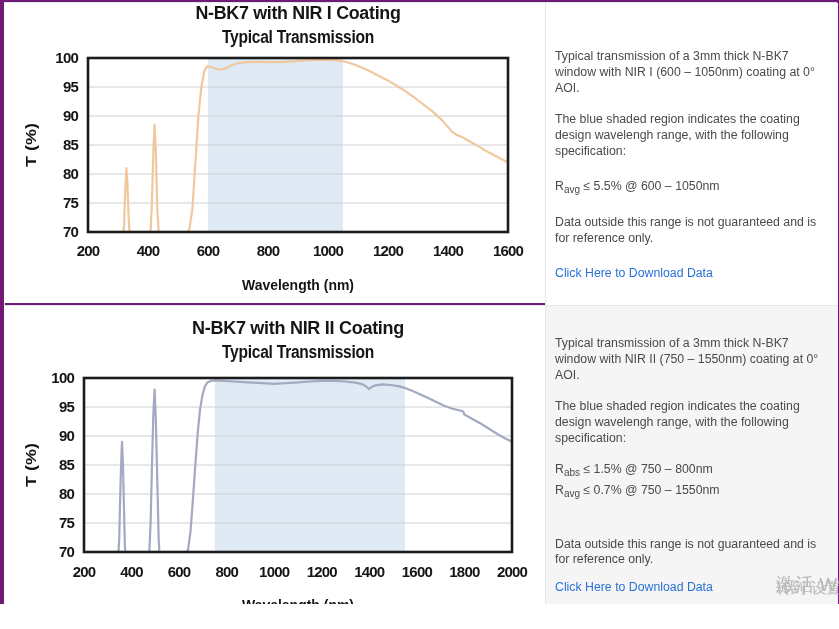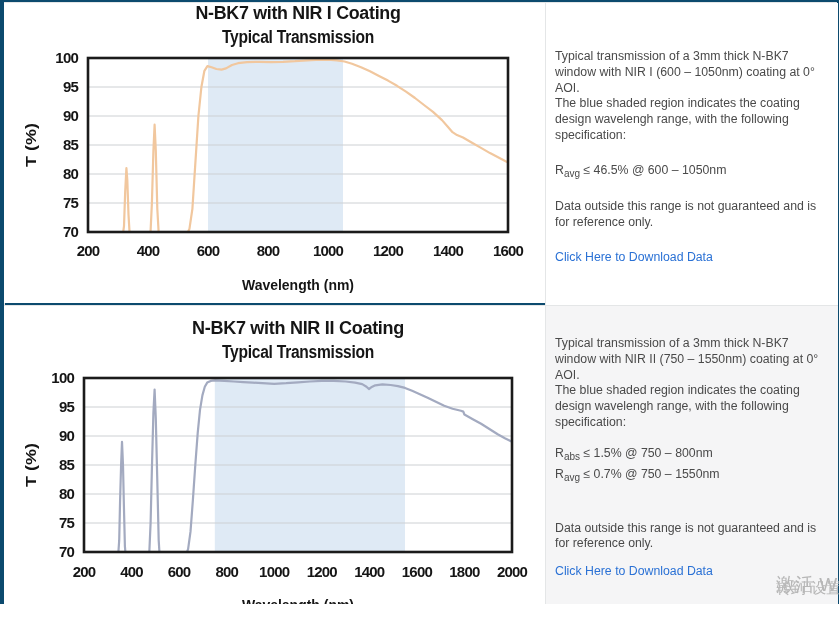--- a/index.html
+++ b/index.html
@@ -1,16 +1,16 @@
 <!DOCTYPE html>
 <html><head>
 <meta charset="utf-8">
 <style>
   html,body{margin:0;padding:0;background:#fff;}
-  .page{position:relative;width:839px;height:604px;background:#0c4a6e;overflow:hidden;
+  .page{position:relative;width:839px;height:604px;background:#701a75;overflow:hidden;
         font-family:"Liberation Sans",sans-serif;}
   
   .frame{position:absolute;left:4px;top:2px;width:833px;height:618px;
          border:1px solid #e4e6e7;box-sizing:border-box;pointer-events:none;}
   .vdiv{position:absolute;left:545px;top:2px;width:1px;height:618px;background:#e4e6e7;}
   .hdiv{position:absolute;left:4px;top:305px;width:834px;height:1px;background:#e4e6e7;}
 
   .chart-cell{position:absolute;left:4px;background:#fff;}
   #chart-wrap-1{top:3px;width:541px;height:300px;}
   #chart-wrap-2{top:305px;width:541px;height:315px;}
@@ -20,21 +20,21 @@
   .ctk{font-family:"Liberation Sans",sans-serif;font-weight:bold;font-size:15px;fill:#151515;text-anchor:middle;letter-spacing:-0.8px;}
   .ctk-r{text-anchor:end;}
 
   .panel{position:absolute;left:546px;width:292px;color:#4a4a4a;
          font-size:12.3px;line-height:15.8px;text-align:left;box-sizing:border-box;padding:0 9px;}
   #panel-1{top:3px;height:302px;background:#fff;}
   #panel-2{top:306px;height:314px;background:#f5f5f6;}
   .panel p{margin:0;white-space:pre-line;}
   .panel .p1{margin-top:46px;}
   #panel-2 .p1{margin-top:30px;}
-  .panel .p2{margin-top:0;}
+  .panel .p2{margin-top:16px;}
   .panel .specs{margin-top:18px;}
   #panel-2 .specs{margin-top:14px;}
   .panel .p4{margin-top:16px;}
   #panel-2 .p4{margin-top:34px;}
   .spec-line{line-height:17.5px;}
   .rsub{font-size:10px;}
   .dl-link{display:block;margin-top:20px;color:#2a71d5;text-decoration:none;cursor:pointer;}
   #panel-2 .dl-link{margin-top:12px;}
 
   .scrollbar{position:absolute;left:0;top:621px;width:839px;height:8px;background:#232220;}
@@ -88,21 +88,21 @@
   </div>
 
   <div class="panel" id="panel-1">
     <p class="p1">Typical transmission of a 3mm thick N-BK7
 window with NIR I (600 – 1050nm) coating at 0°
 AOI.</p>
     <p class="p2">The blue shaded region indicates the coating
 design wavelengh range, with the following
 specification:</p>
     <div class="specs">
-      <div class="spec-line"><span>R</span><sub class="rsub">avg</sub><span> ≤ 46.5% @ 600 – 1050nm</span></div>
+      <div class="spec-line"><span>R</span><sub class="rsub">avg</sub><span> ≤ 5.5% @ 600 – 1050nm</span></div>
     </div>
     <p class="p4">Data outside this range is not guaranteed and is
 for reference only.</p>
     <a class="dl-link" href="#">Click Here to Download Data</a>
   </div>
 
   <div class="chart-cell" id="chart-wrap-2">
     <svg id="chart-svg-2" width="541" height="315">
         <clipPath id="cp1">
           <rect x="80" y="73" width="428" height="174"></rect>

